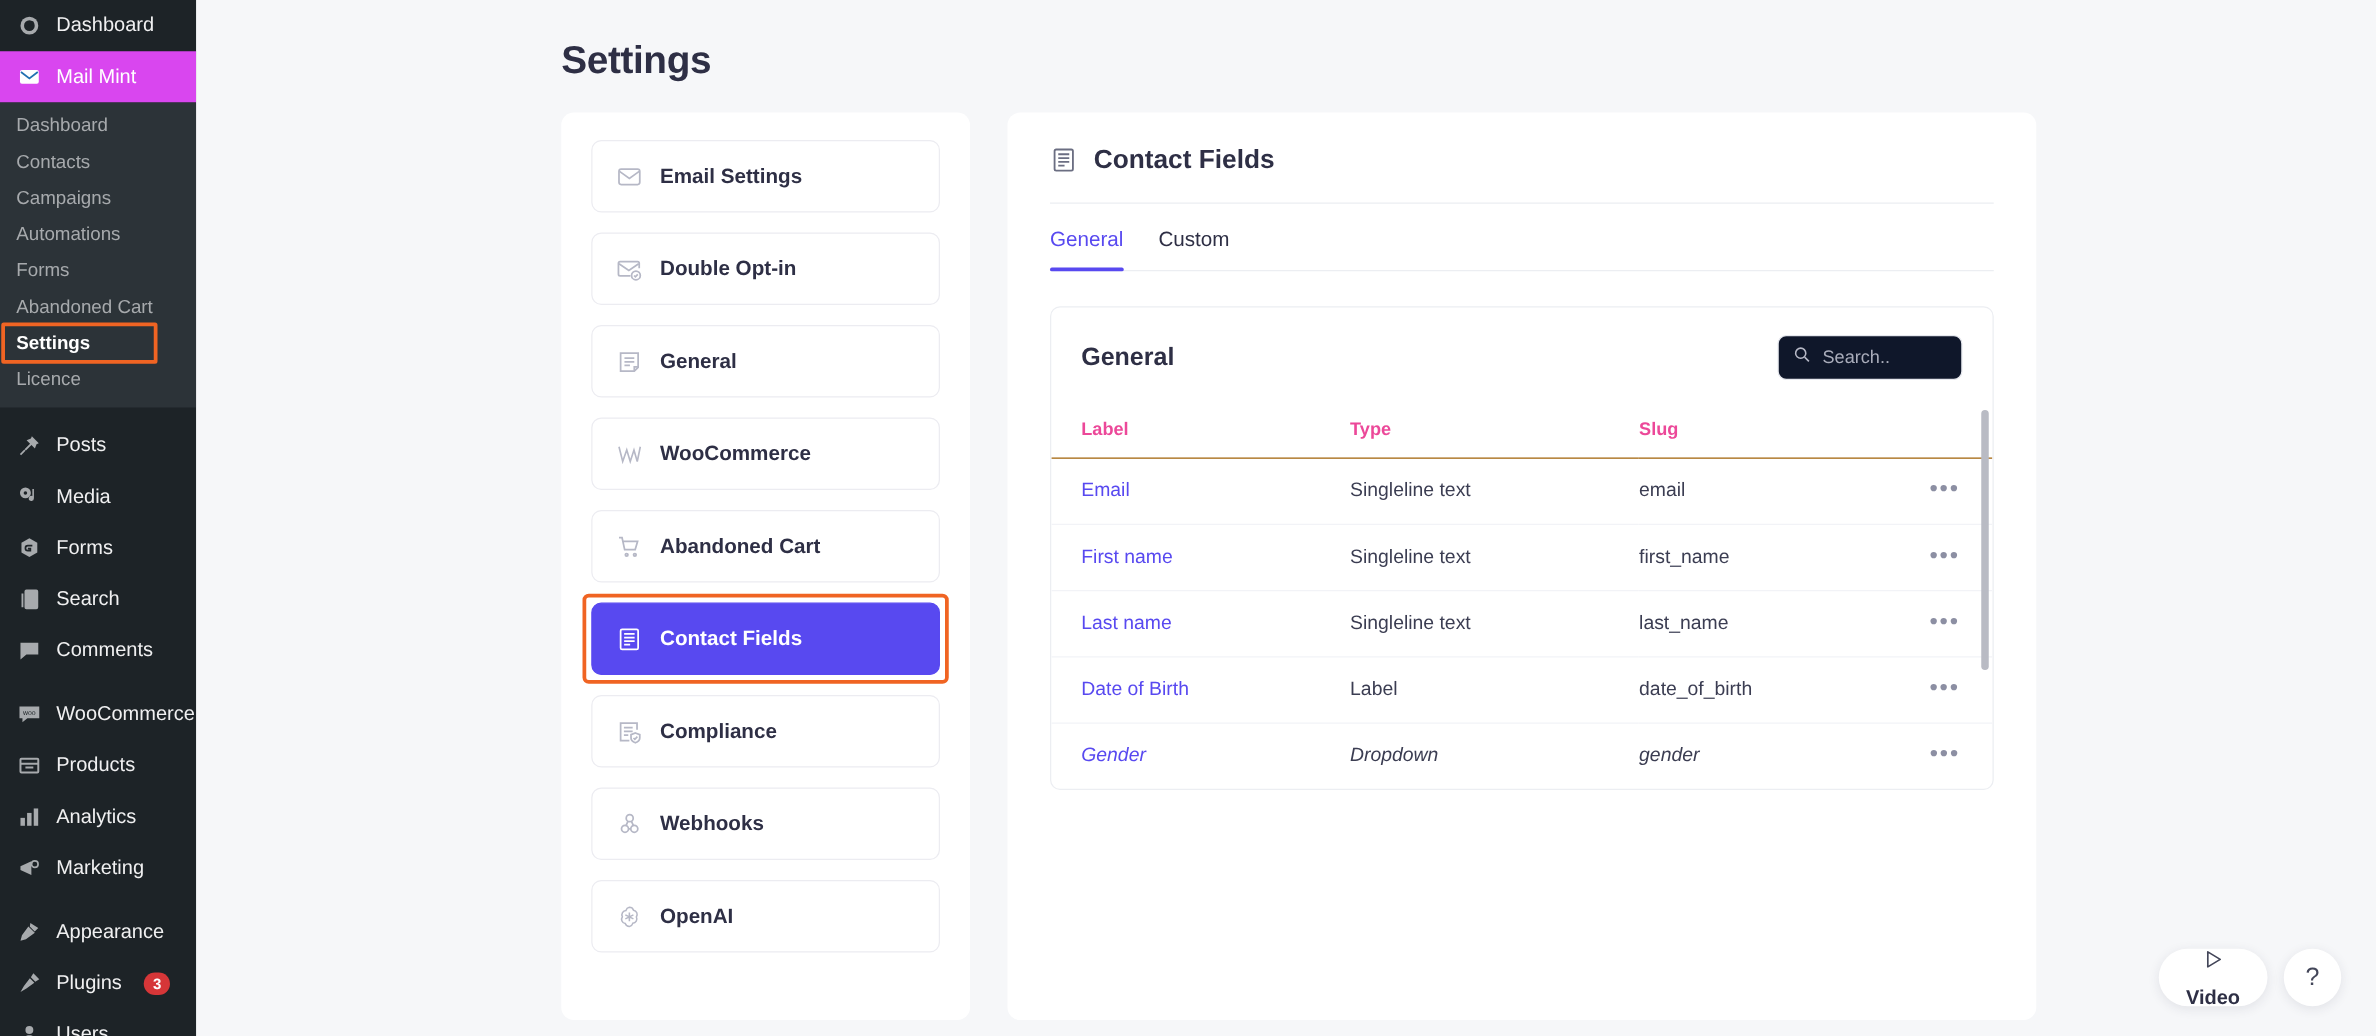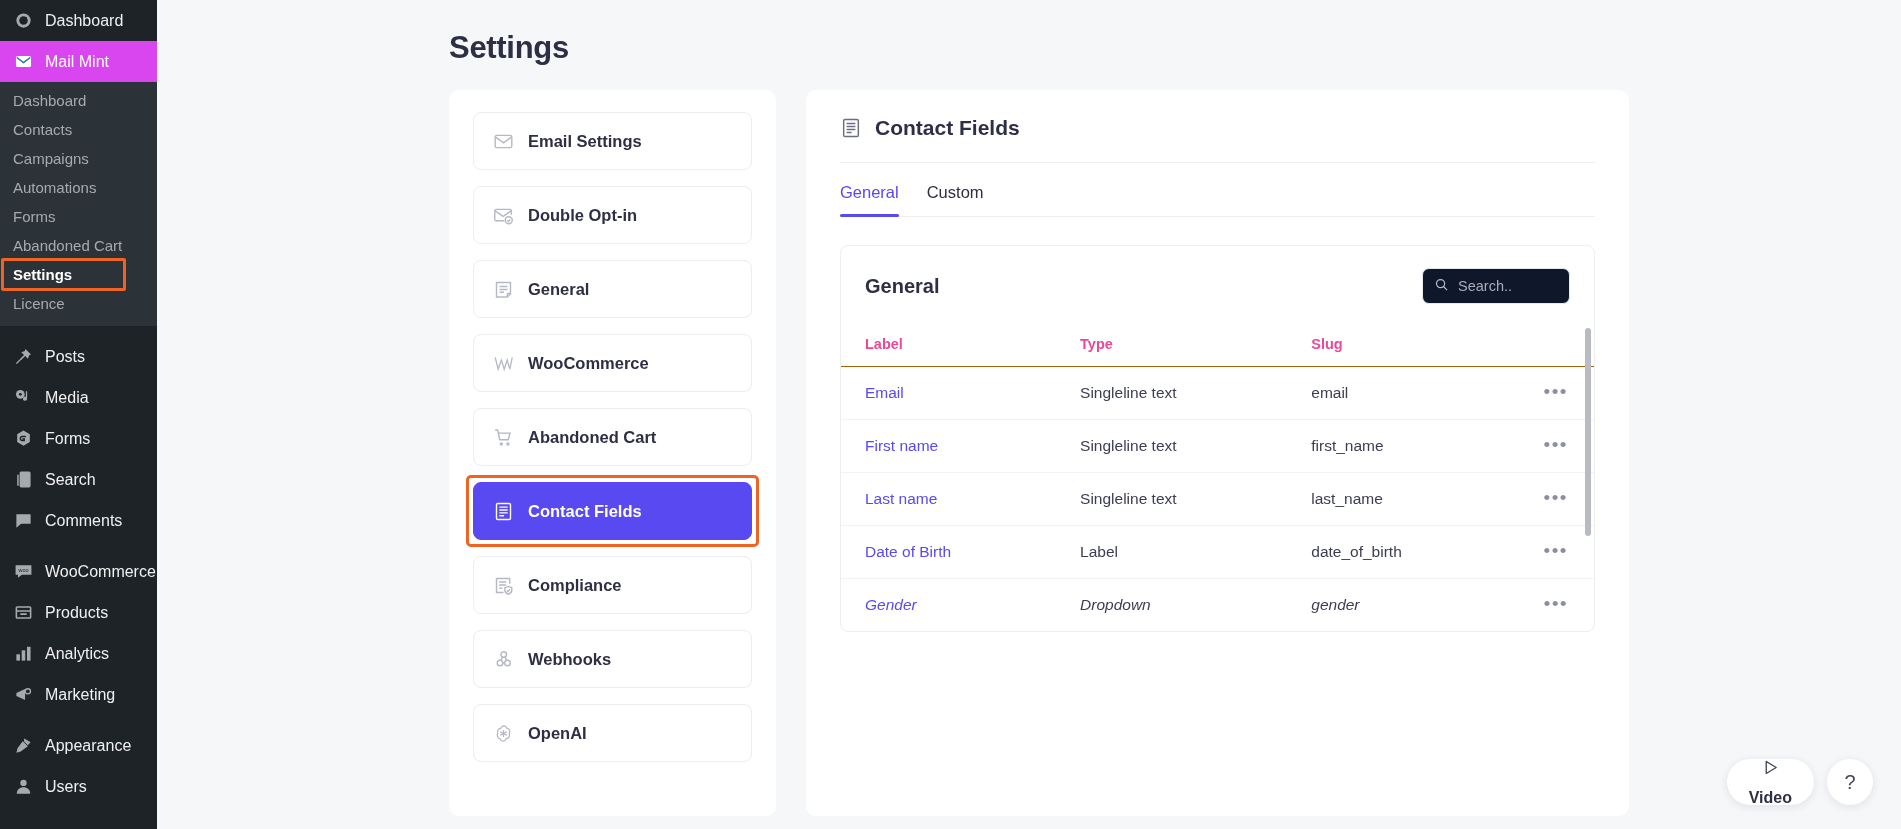--- a/index.html
+++ b/index.html
@@ -344,20 +344,29 @@
 
     <div class="wp-sep"></div>
 
     <div class="wp-row">
       <span class="wp-ico">
         <svg viewBox="0 0 24 24" fill="currentColor">
             <path d="M13 3l8 5-3.6 3.6-5-5zM11 6.5l6.5 6.5-9 6.5L3 21l1.5-5.5z"></path>
           </svg>
       </span>
       <span>Appearance</span>
+    </div>
+    <div class="wp-row">
+      <span class="wp-ico">
+        <svg viewBox="0 0 24 24" fill="currentColor">
+            <path d="M16 2l6 6-4 2.5-4.5-4.5zM12.5 7l4.5 4.5-8 6L3 21l3.5-6z"></path>
+          </svg>
+      </span>
+      <span>Plugins</span>
+      <span class="wp-badge">3</span>
     </div>
     <div class="wp-row">
       <span class="wp-ico">
         <svg viewBox="0 0 24 24" fill="currentColor">
             <circle cx="12" cy="7.5" r="4"></circle>
             <path d="M3.5 21c0-5 3.8-8 8.5-8s8.5 3 8.5 8z"></path>
           </svg>
       </span>
       <span>Users</span>
     </div>

